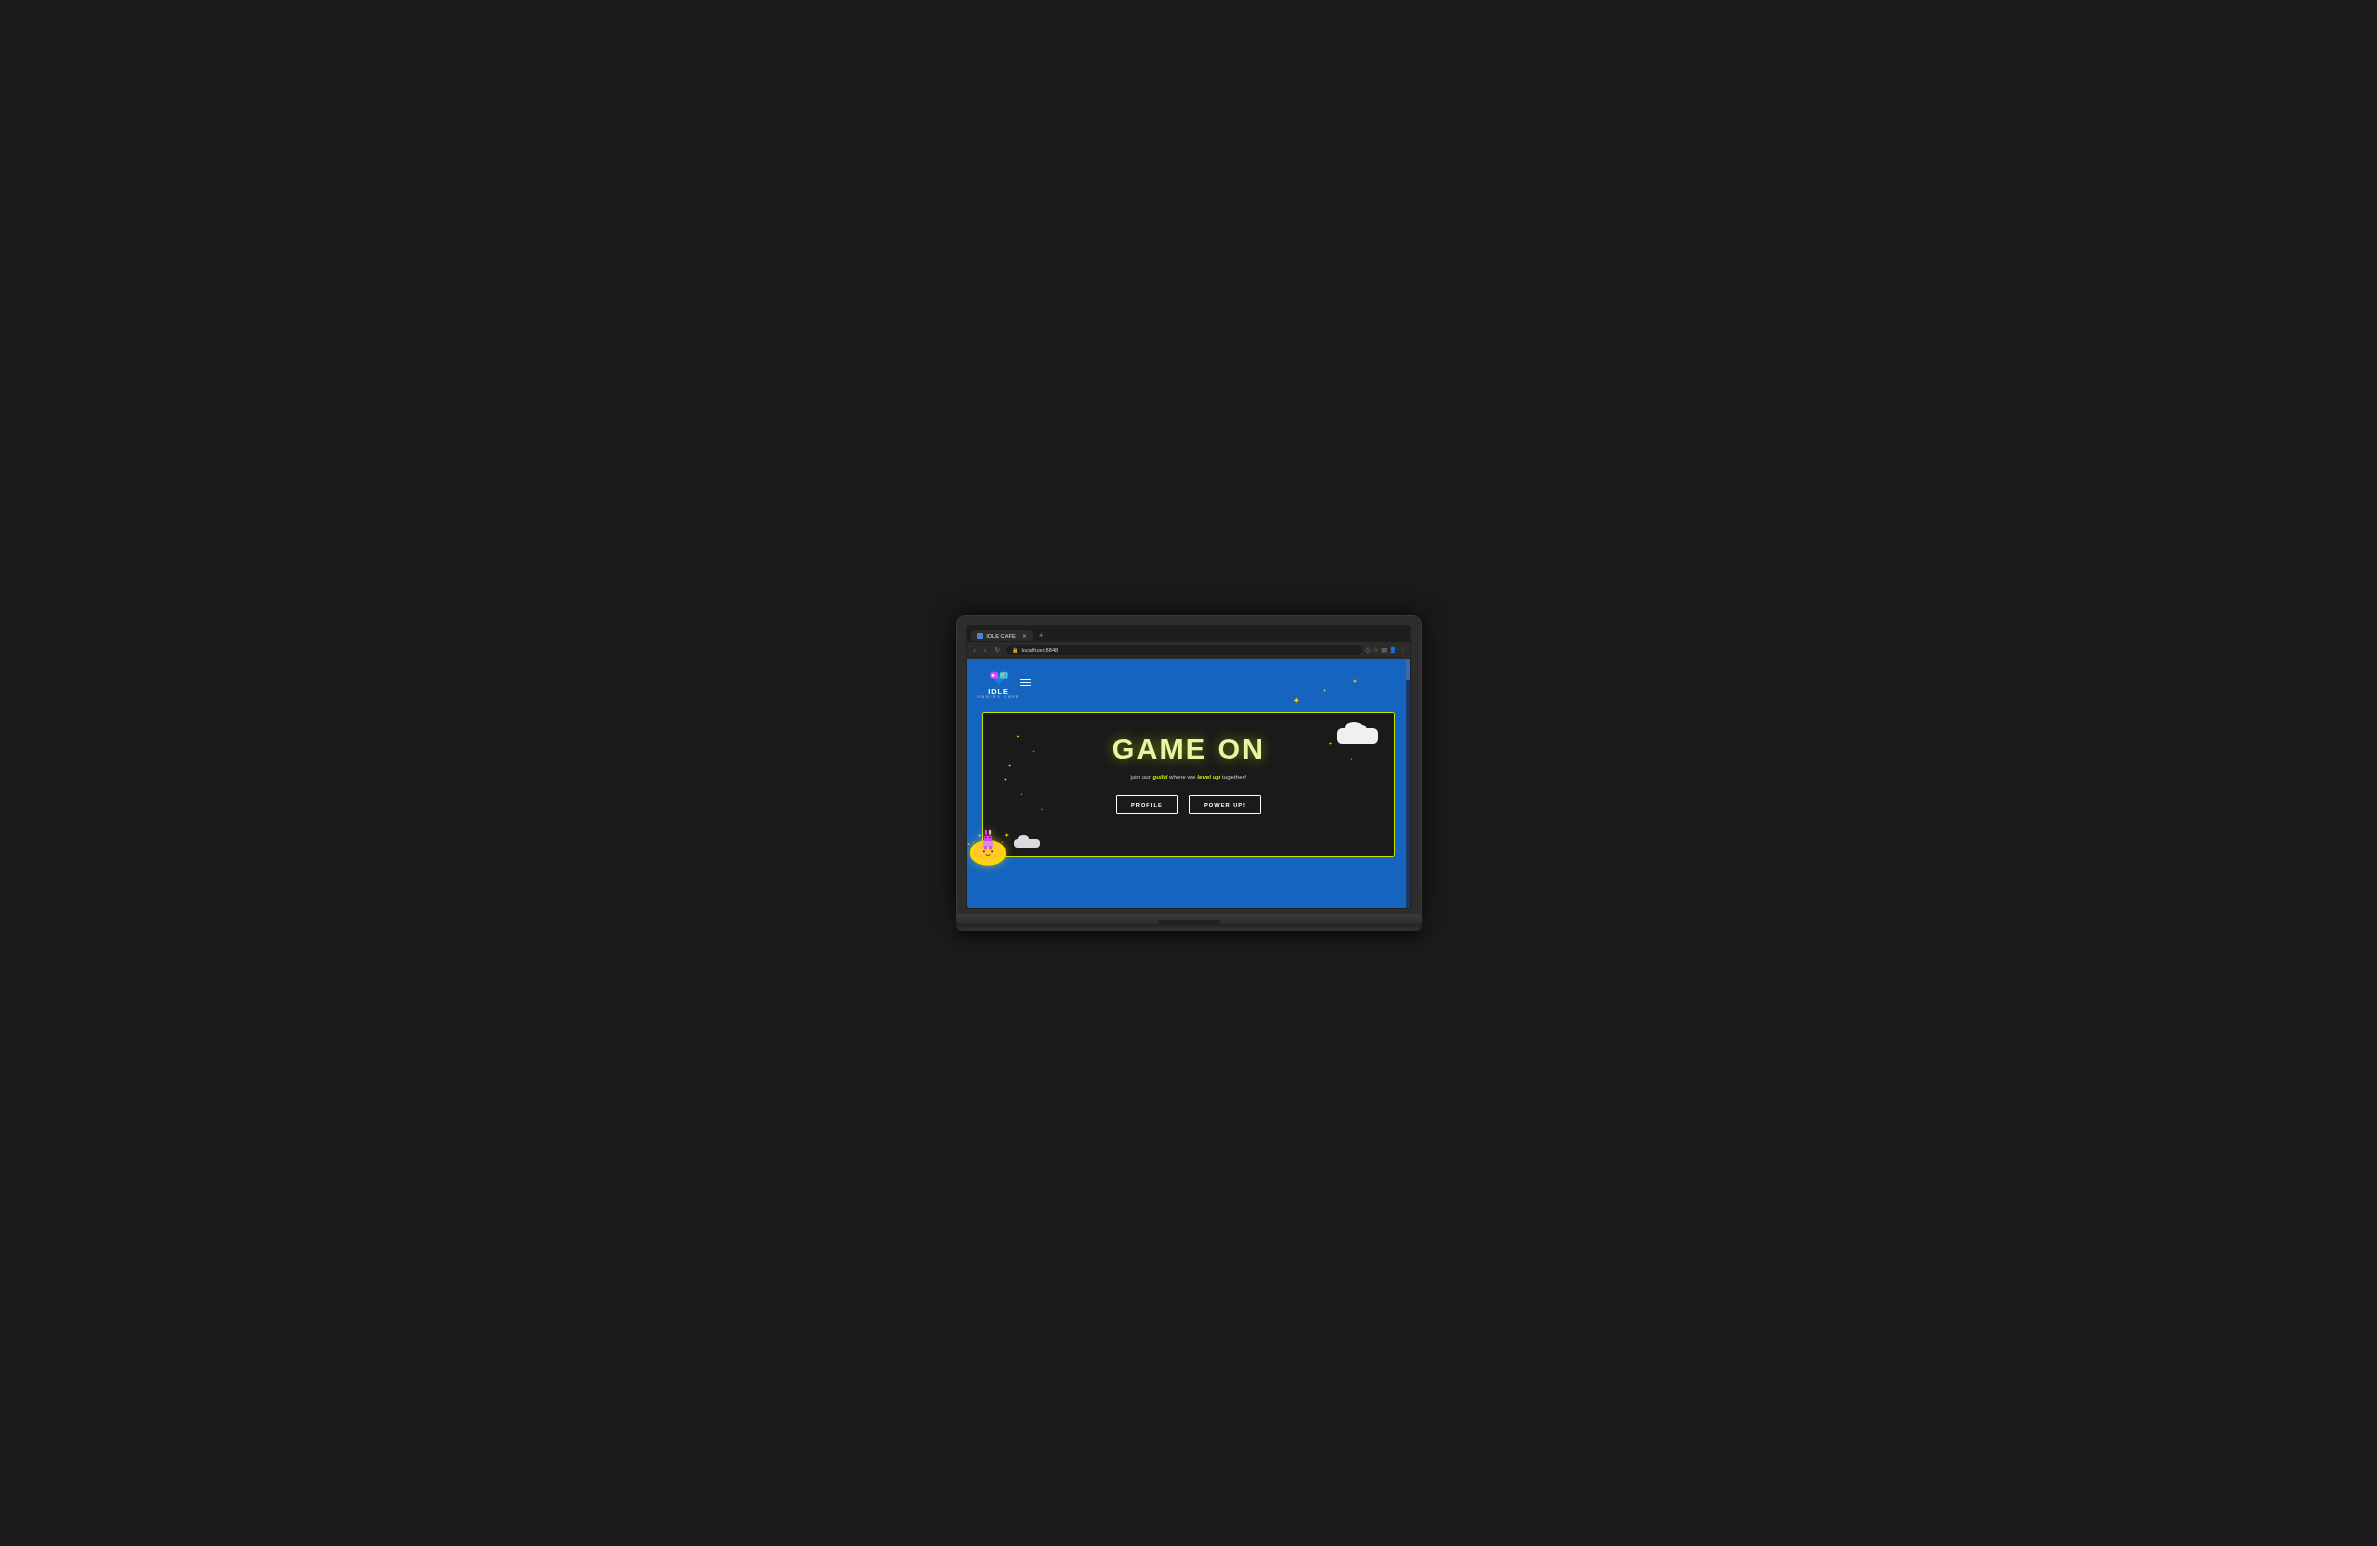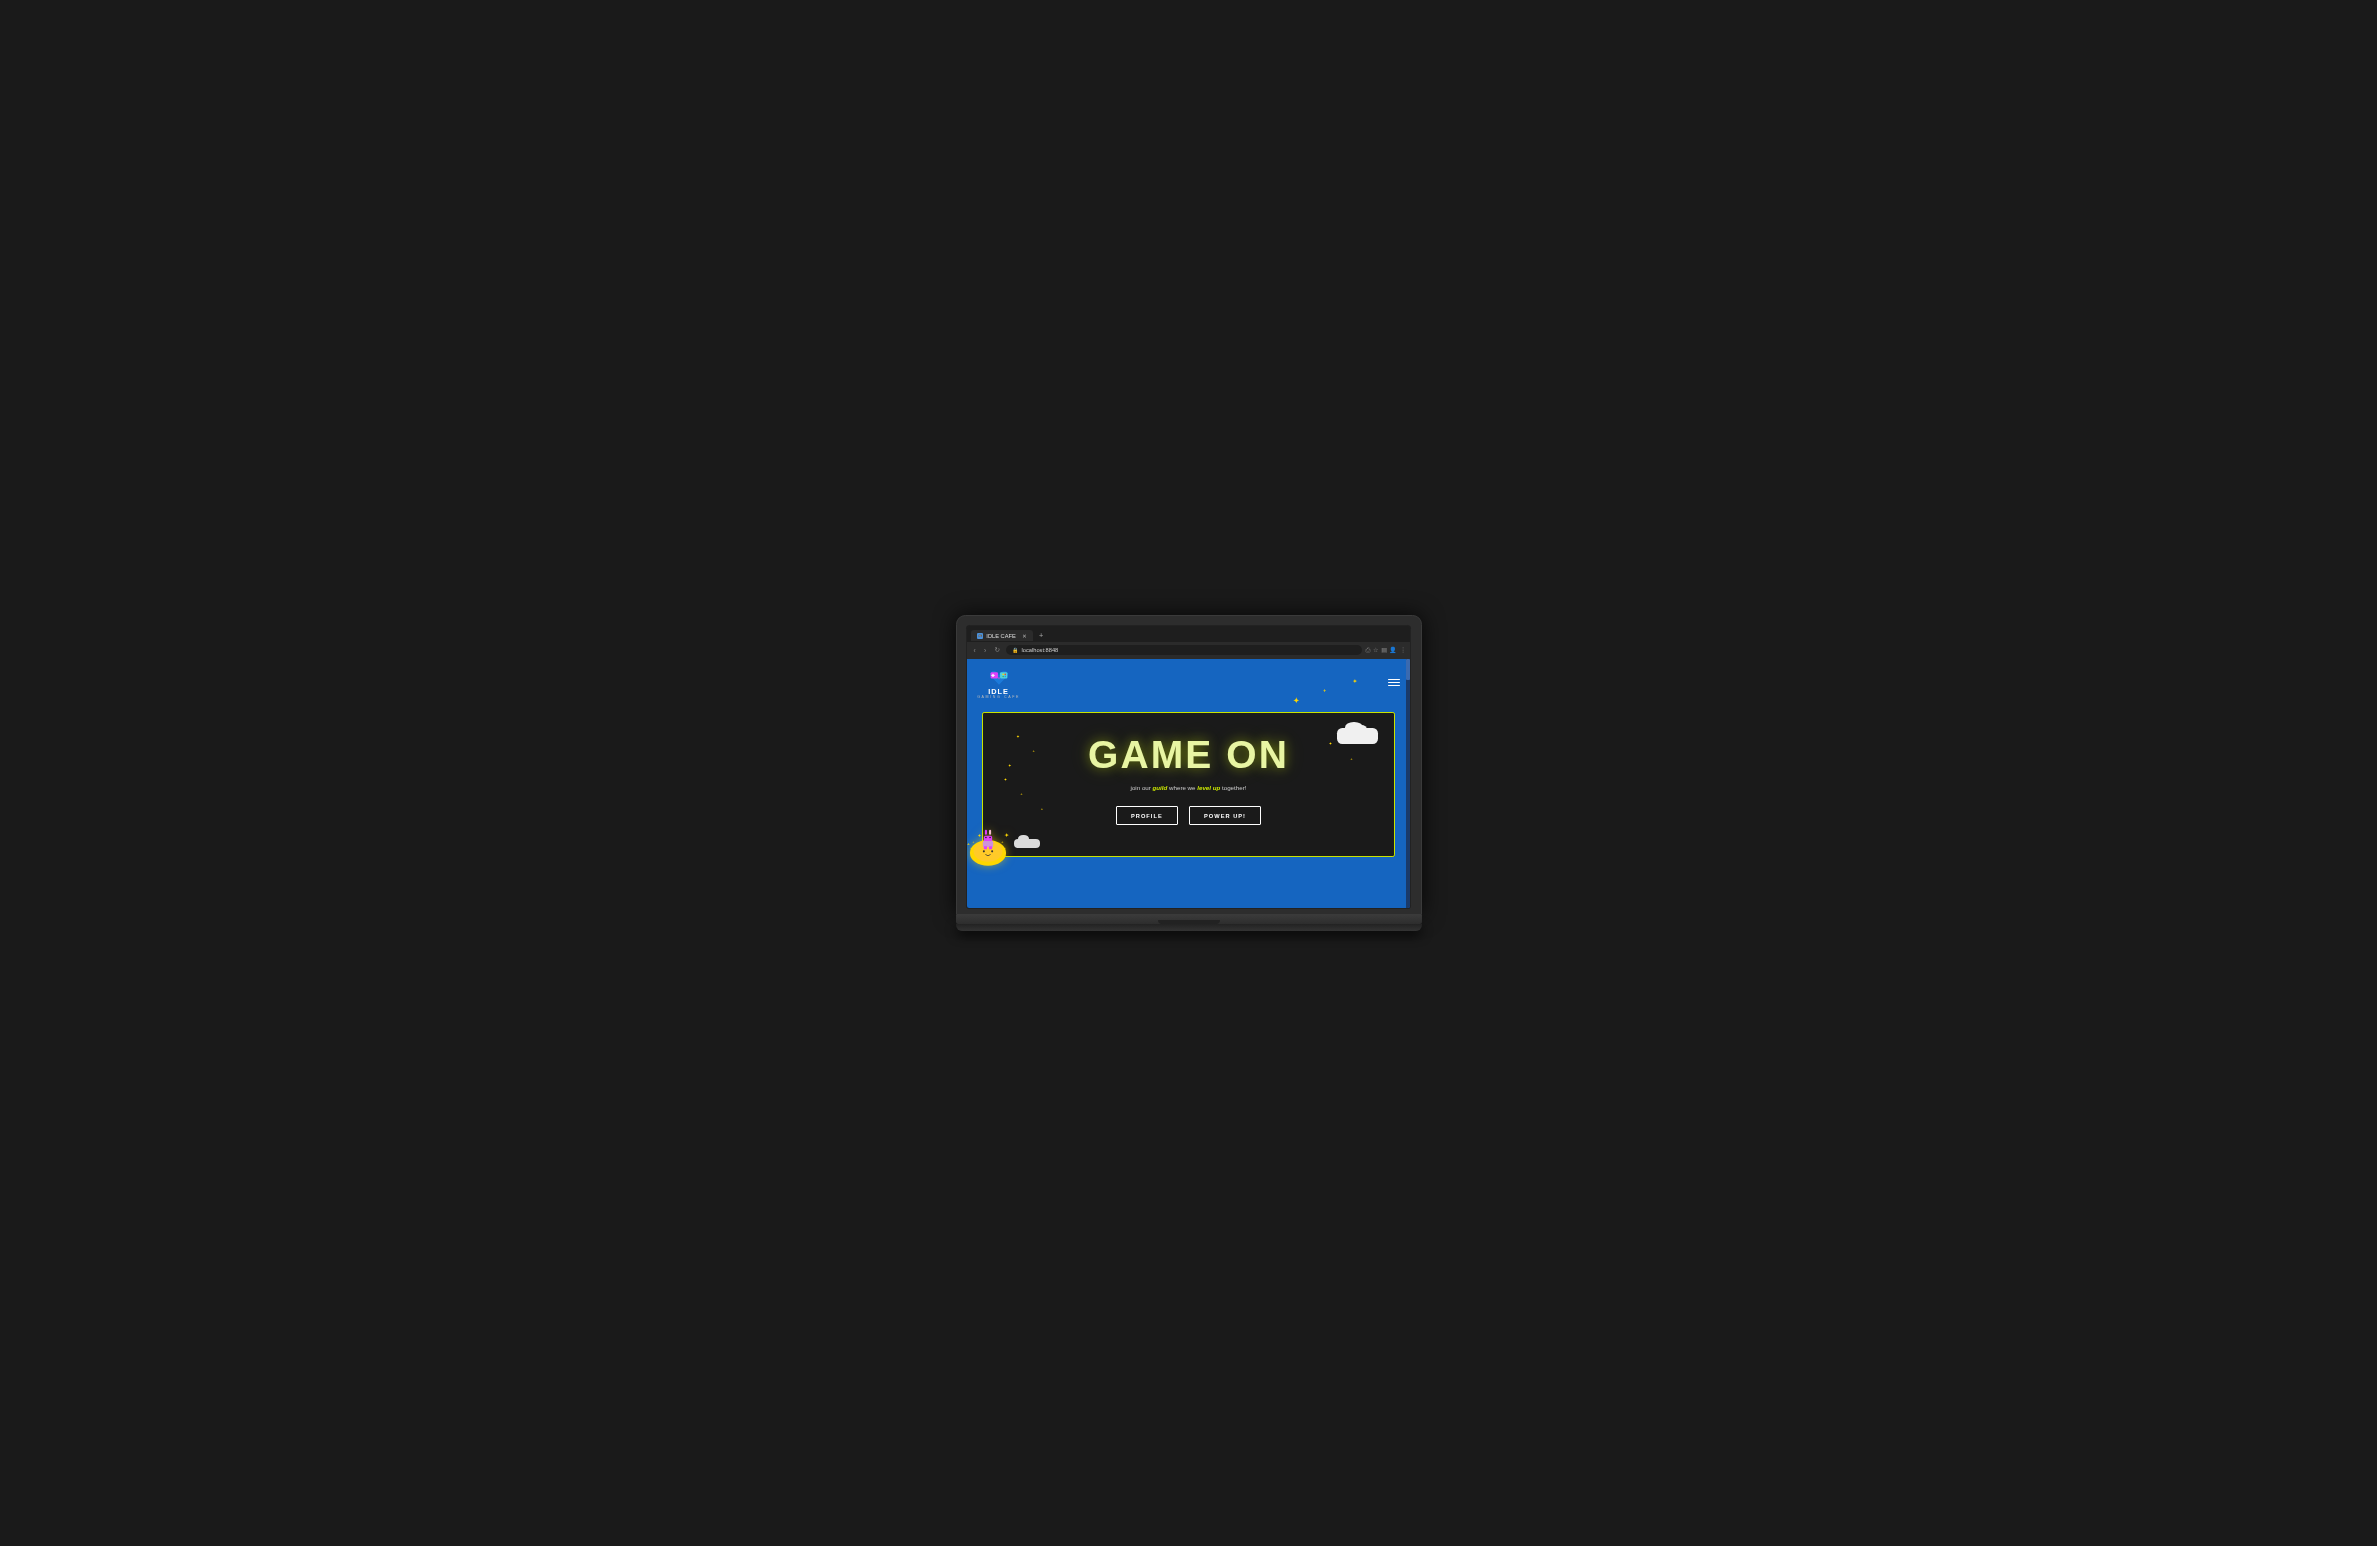--- a/index.html
+++ b/index.html
@@ -137,21 +137,20 @@
         linear-gradient(rgba(255,255,255,0.07) 0.5px, transparent 0.5px),
         linear-gradient(90deg, rgba(255,255,255,0.07) 0.5px, transparent 0.5px);
       background-size: 21px 21px;
     }
 
     
     .site-nav {
       position: relative;
       z-index: 10;
       display: flex;
-      justify-content: space-between;
       align-items: center;
       padding: 7.3px 10.4px;
     }
 
     .site-logo {
       display: flex;
       flex-direction: column;
       align-items: center;
     }
 
@@ -200,21 +199,21 @@
       border-radius: 2.1px;
       width: 100%;
       max-width: 415px;
       padding: 21px 15.5px 23px 15.5px;
       text-align: center;
       position: relative;
       min-height: 145px;
     }
 
     .hero-title {
-      font-size: 39px;
+      font-size: 29px;
       font-weight: 900;
       color: #e8f5a3;
       text-shadow: 0 0 10.4px rgba(200, 228, 0, 0.4), 0 0 21px rgba(200, 228, 0, 0.2);
       letter-spacing: 2.1px;
       font-family: 'Arial Black', 'Impact', sans-serif;
       text-transform: uppercase;
       margin-bottom: 7.3px;
       line-height: 1.1;
     }
 

